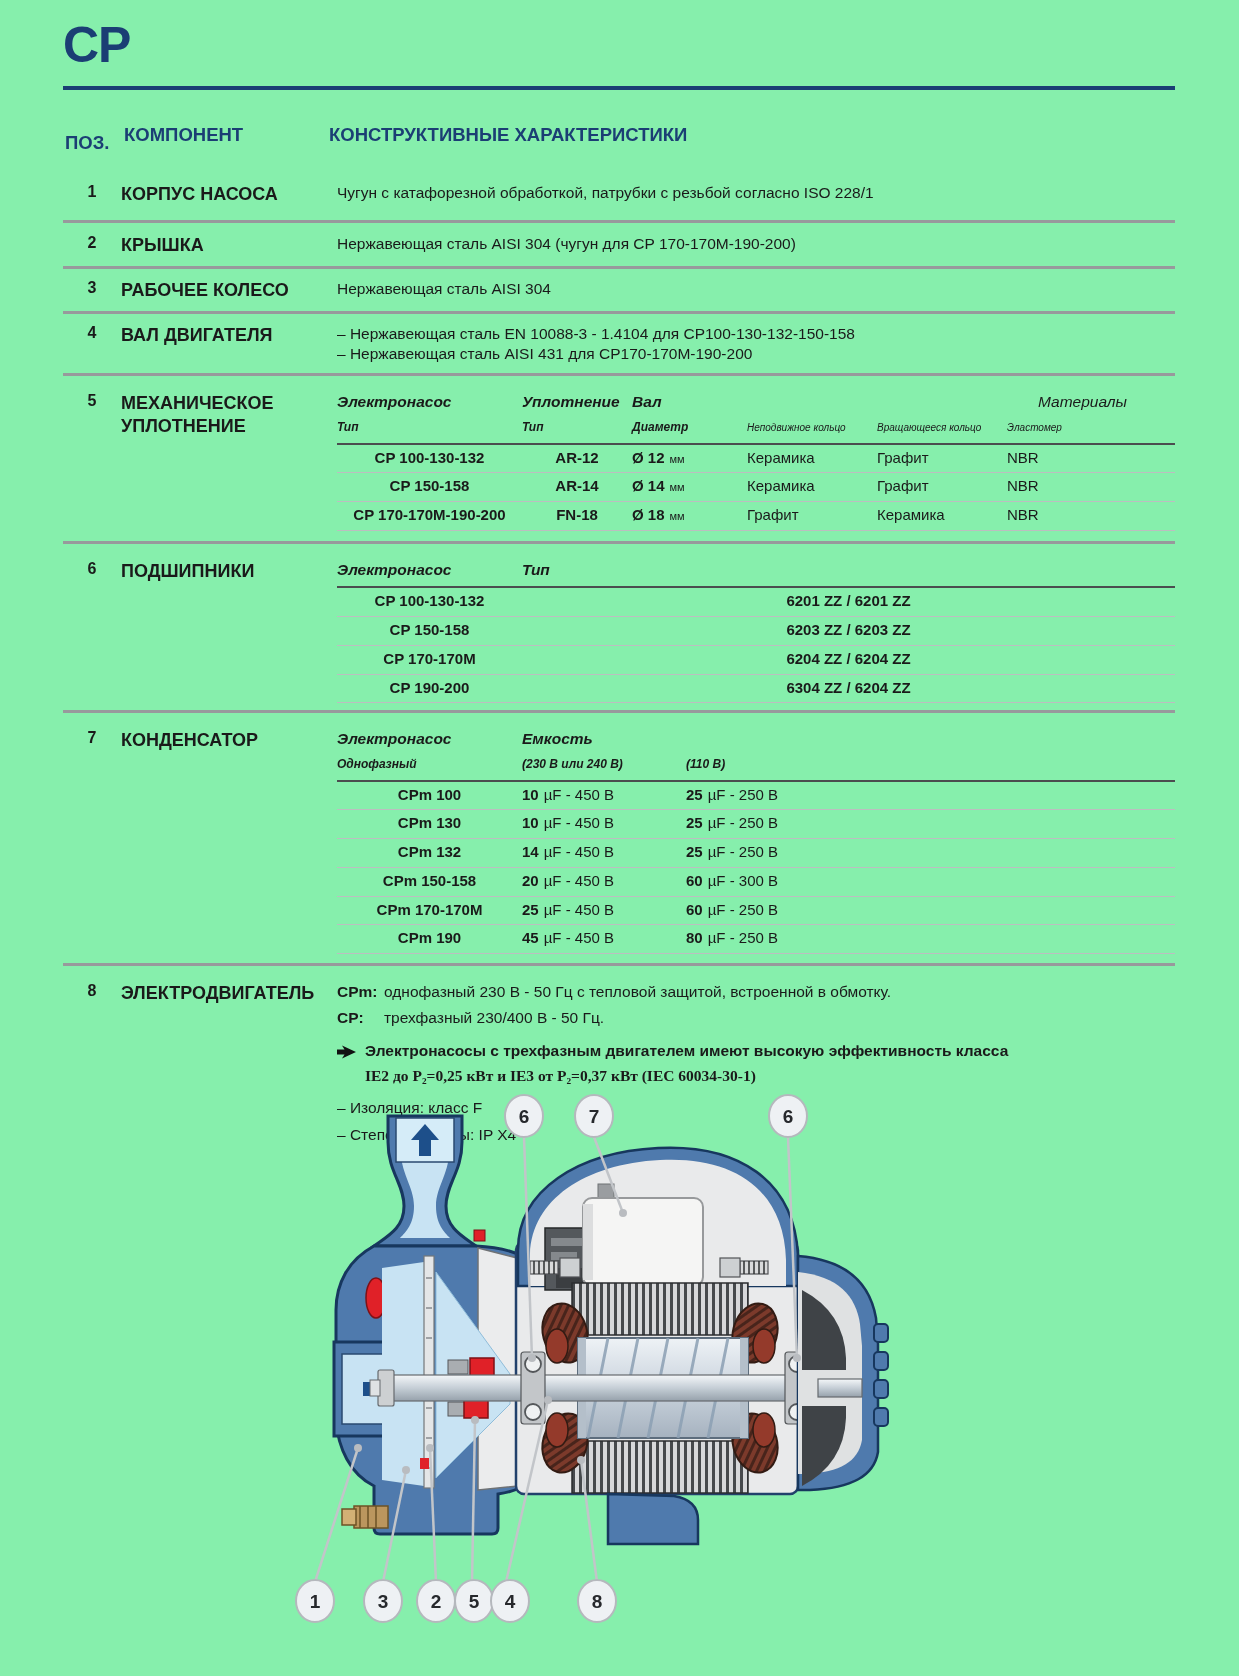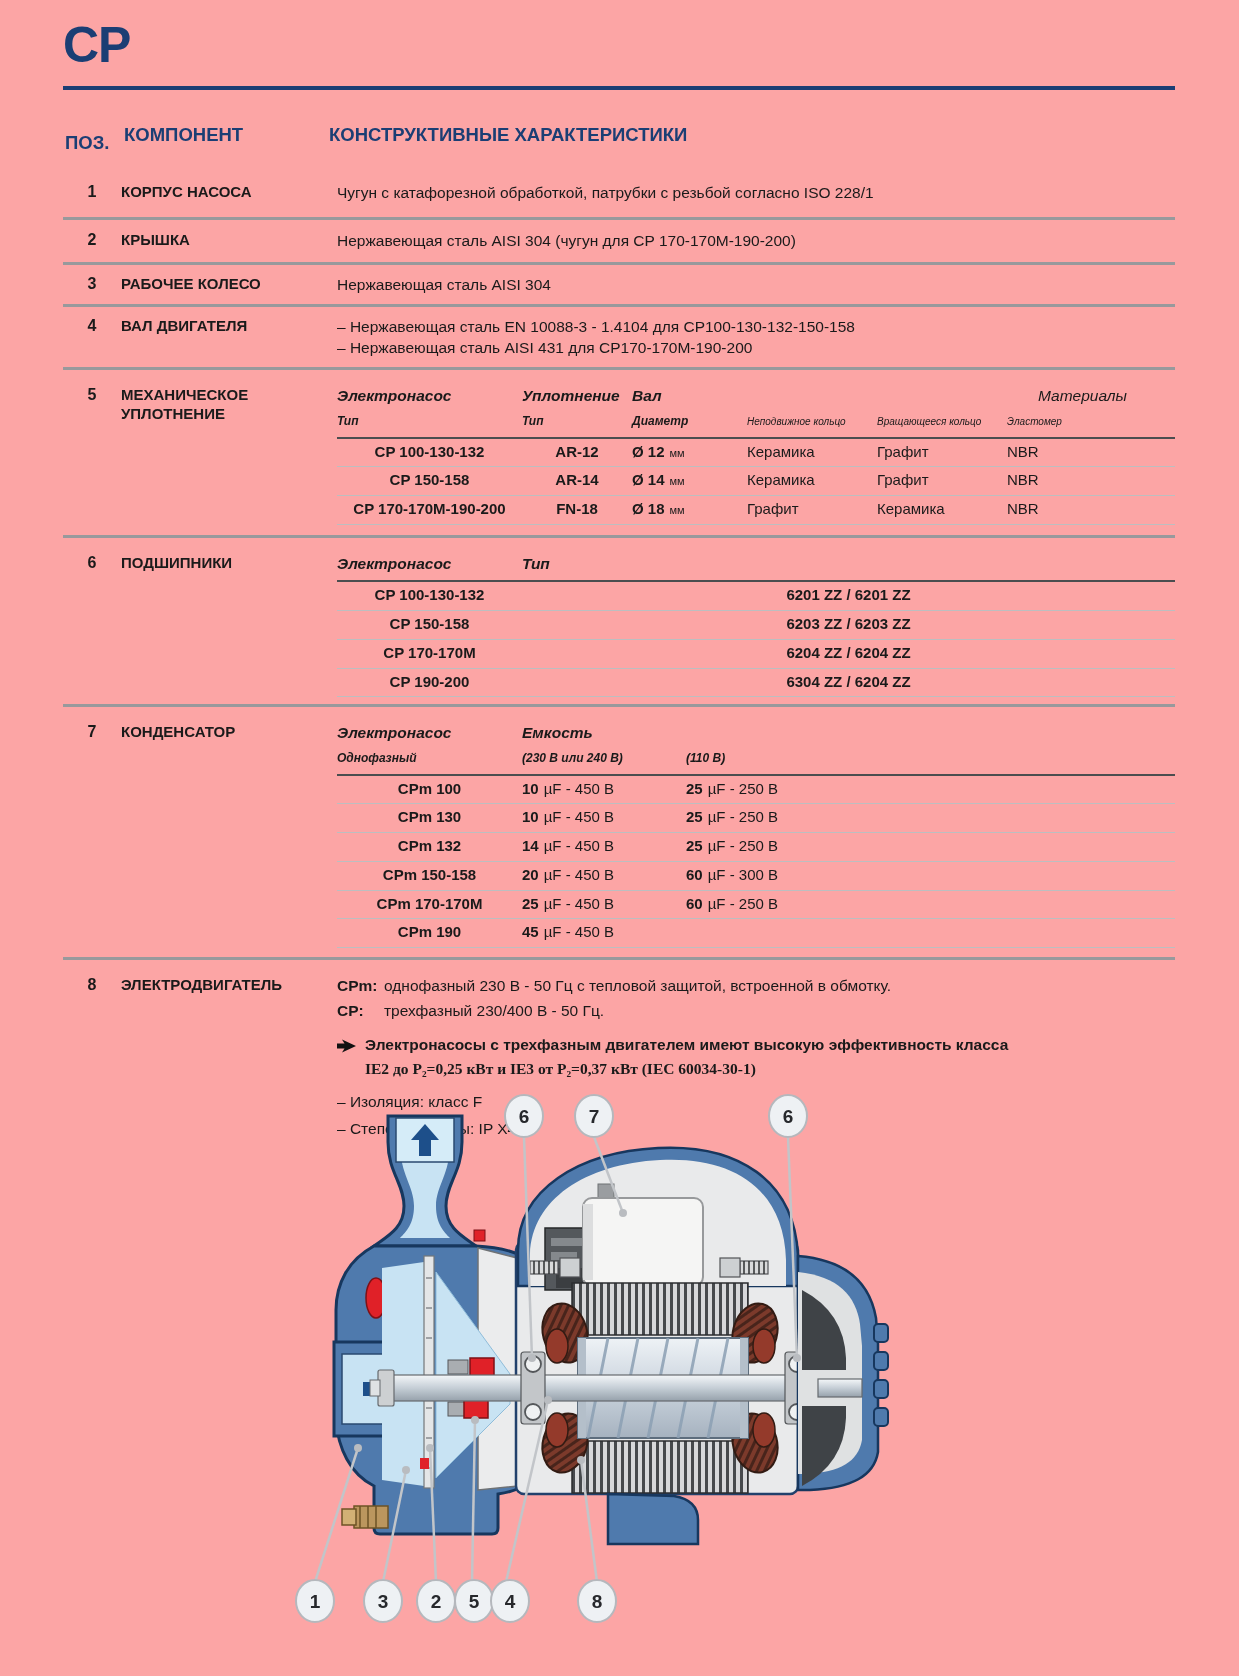--- a/index.html
+++ b/index.html
@@ -1,35 +1,35 @@
 <!DOCTYPE html>
 <html><head>
 <meta charset="utf-8">
 <style>
   html,body { margin:0; padding:0; background:#ffffff; }
   .page {
-    position:relative; width:1239px; height:1676px; background:#fca5a5;
+    position:relative; width:1239px; height:1676px; background:#86efac;
     font-family:"Liberation Sans", sans-serif; color:#1a1a1a; overflow:hidden;
   }
   .title {
     position:absolute; left:63px; top:16px; font-size:50px; font-weight:bold;
     color:#1b3e74; letter-spacing:-1px;
   }
   .title-rule { position:absolute; left:63px; top:86px; width:1112px; height:4px; background:#1b3e74; }
 
   .col-heads { position:absolute; left:63px; top:124px; width:1112px; height:30px; color:#1b3e74; font-weight:bold; font-size:18.5px; }
   .ch-pos  { position:absolute; left:2px; top:8px; }
   .ch-comp { position:absolute; left:61px; top:0; }
   .ch-char { position:absolute; left:266px; top:0; }
 
   .rows { position:absolute; left:63px; top:168px; width:1112px; }
   .row { display:flex; align-items:flex-start; border-top:3px solid #98999c; }
   .row--first { border-top:none; }
   .c-num  { width:58px; text-align:center; font-weight:bold; font-size:16px; flex:none; }
-  .c-name { width:208px; font-weight:bold; font-size:15px; line-height:1.25; padding-right:8px; flex:none; }
+  .c-name { width:208px; font-weight:bold; font-size:18px; line-height:1.25; padding-right:8px; flex:none; }
   .c-desc { flex:1; font-size:15.5px; line-height:1.32; min-width:0; }
 
   .pad-r1 { padding:15px 0 14px; }
   .pad-r2 { padding:11px 0 10px; }
   .pad-r3 { padding:10px 0 9px; }
   .pad-r4 { padding:10px 0 9px; }
   .pad-r5 { padding:16px 0 10px; }
   .pad-r6 { padding:16px 0 7px; }
   .pad-r7 { padding:16px 0 9px; }
   .pad-r8 { padding:16px 0 14px; }
@@ -218,20 +218,21 @@
             <div class="td"><span class="b">60</span><span class="rest">µF - 300 В</span></div>
           </div>
           <div class="tr data">
             <div class="td b">CPm 170-170M</div>
             <div class="td"><span class="b">25</span><span class="rest">µF - 450 В</span></div>
             <div class="td"><span class="b">60</span><span class="rest">µF - 250 В</span></div>
           </div>
           <div class="tr data">
             <div class="td b">CPm 190</div>
             <div class="td"><span class="b">45</span><span class="rest">µF - 450 В</span></div>
+            <div class="td"><span class="b">80</span><span class="rest">µF - 250 В</span></div>
           </div>
         </div>
       </div>
     </div>
 
     <div class="row pad-r8">
       <div class="c-num">8</div>
       <div class="c-name">ЭЛЕКТРОДВИГАТЕЛЬ</div>
       <div class="c-desc">
         <div class="motor-line">

